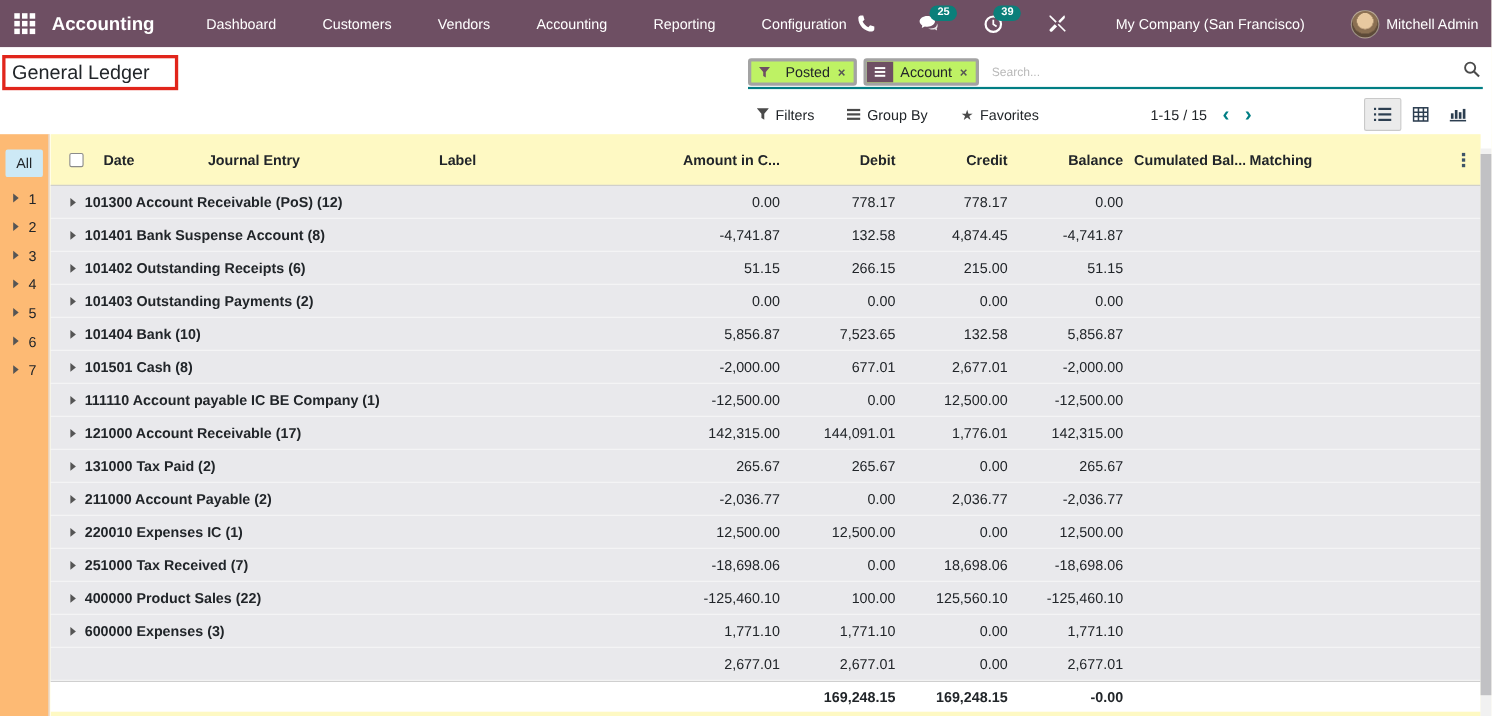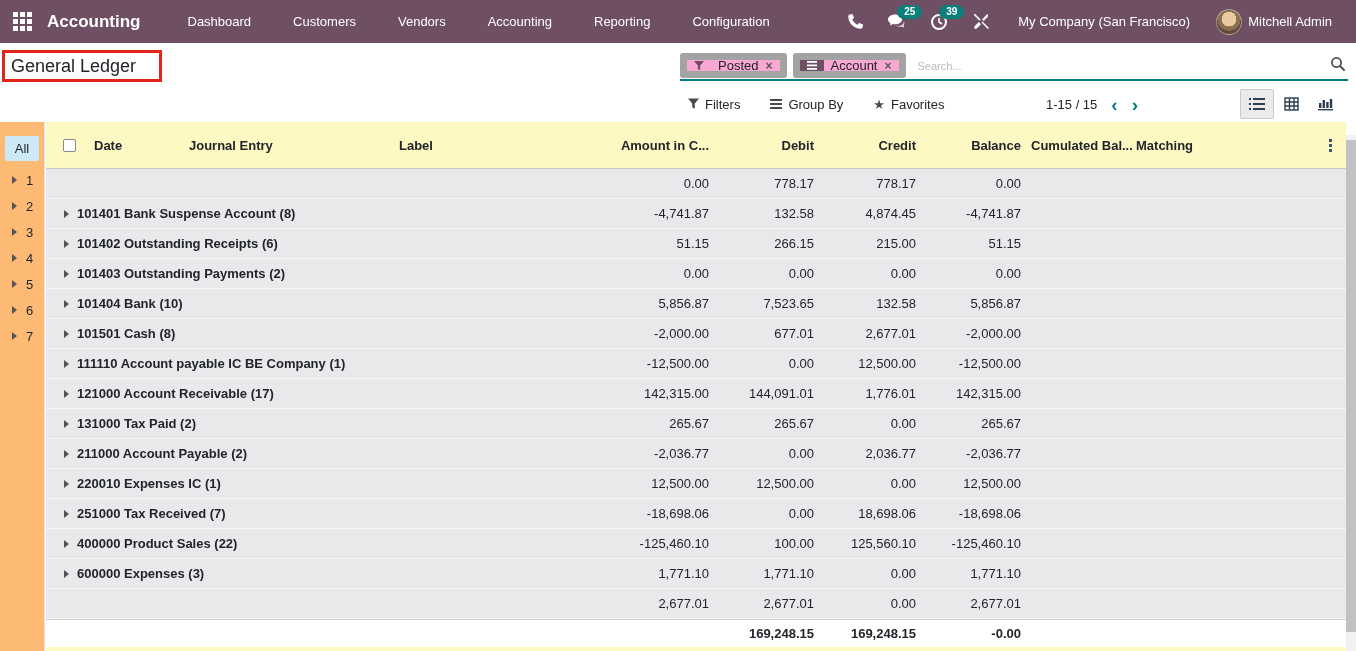--- a/index.html
+++ b/index.html
@@ -17,42 +17,42 @@
 
   
   .topbar{position:absolute;top:0;left:0;width:1356px;height:43px;background:var(--topbar-bg);
     display:flex;align-items:center;color:#fff;}
   .apps-grid{width:20px;height:20px;margin-left:13px;display:grid;
     grid-template-columns:repeat(3,5px);grid-template-rows:repeat(3,5px);gap:2px;cursor:pointer;}
   .apps-grid span{background:#fff;width:5px;height:5px;}
   .app-name{font-size:17px;font-weight:bold;margin-left:14px;margin-right:26px;}
   .menu{display:flex;align-items:center;height:100%;}
   .menu-item{font-size:13px;padding:0 21px;height:100%;display:flex;align-items:center;cursor:pointer;}
-  .systray{position:absolute;right:18px;top:0;height:43px;display:flex;align-items:center;gap:4px;}
+  .systray{position:absolute;right:6px;top:0;height:43px;display:flex;align-items:center;gap:20px;}
   .tray-icon{position:relative;width:38px;height:43px;display:flex;align-items:center;justify-content:center;cursor:pointer;}
   .tray-icon svg{display:block;}
   .badge{position:absolute;top:5px;left:19px;background:var(--badge-teal);color:#fff;
     font-size:10px;font-weight:bold;padding:2px 7px;border-radius:9px;line-height:1;}
   .company{font-size:13px;color:#fff;padding:0 22px 0 14px;cursor:pointer;}
   .user{display:flex;align-items:center;gap:6px;font-size:13px;cursor:pointer;padding-right:6px;}
   .avatar{width:26px;height:26px;border-radius:50%;
     background:radial-gradient(circle at 50% 38%,#e8c9a0 0 38%,#8a6f52 39% 60%,#5d4a38 61% 100%);
     border:1px solid rgba(255,255,255,.4);}
 
   
   .cp{position:absolute;top:43px;left:0;width:1356px;height:79px;background:#fff;}
   .title-box{position:absolute;left:2px;top:7px;width:160px;height:32px;
     border:3px solid var(--annotation-red);display:flex;align-items:center;}
   .page-title{font-size:18px;padding-left:6px;white-space:nowrap;}
   .download-btn{position:absolute;left:20px;top:50px;width:22px;height:20px;cursor:pointer;}
 
   .search-area{position:absolute;left:680px;top:9px;width:668px;height:29px;
     border-bottom:2px solid var(--accent-teal);display:flex;align-items:center;}
-  .facet{display:flex;align-items:stretch;border:7px solid #a3a3a3;border-radius:3px;
-    margin-right:6px;height:25px;background:#f9a8d4;overflow:hidden;cursor:pointer;text-align:right;}
+  .facet{display:flex;align-items:stretch;border:3px solid #a3a3a3;border-radius:3px;
+    margin-right:6px;height:25px;background:#bef264;overflow:hidden;cursor:pointer;text-align:right;}
   .facet-icon{width:24px;display:flex;align-items:center;justify-content:center;}
   .facet-icon.filled{background:var(--topbar-bg);}
   .facet-label{font-size:13px;padding:0 7px;display:flex;align-items:center;color:#212529;}
   .facet-remove{font-size:12px;font-weight:bold;color:#555;padding:0 7px 0 0;display:flex;align-items:center;}
   .search-input{flex:1;border:0;outline:0;font-size:11px;color:#444;
     font-family:"Liberation Sans",sans-serif;background:transparent;padding-left:6px;}
   .search-input::placeholder{color:#b9b9b9;}
   .search-glass{margin-right:2px;cursor:pointer;}
 
   .cp-row2{position:absolute;left:0;top:43px;width:1356px;height:36px;}
@@ -331,20 +331,24 @@
         <div class="col-menu" id="th-menu" style="grid-column:11;">
         <span class="dots-v">
             <i></i>
             <i></i>
             <i></i>
           </span>
       </div>
     </div>
     <div class="tbody" id="tbody">
         <div class="trow">
+          <div class="c-name">
+            <div class="caret"></div>
+            <div>101300 Account Receivable (PoS) (12)</div>
+          </div>
           <div class="num c-amount">0.00</div>
           <div class="num c-debit">778.17</div>
           <div class="num c-credit">778.17</div>
           <div class="num c-balance">0.00</div>
         </div>
         <div class="trow">
           <div class="c-name">
             <div class="caret"></div>
             <div>101401 Bank Suspense Account (8)</div>
           </div>

